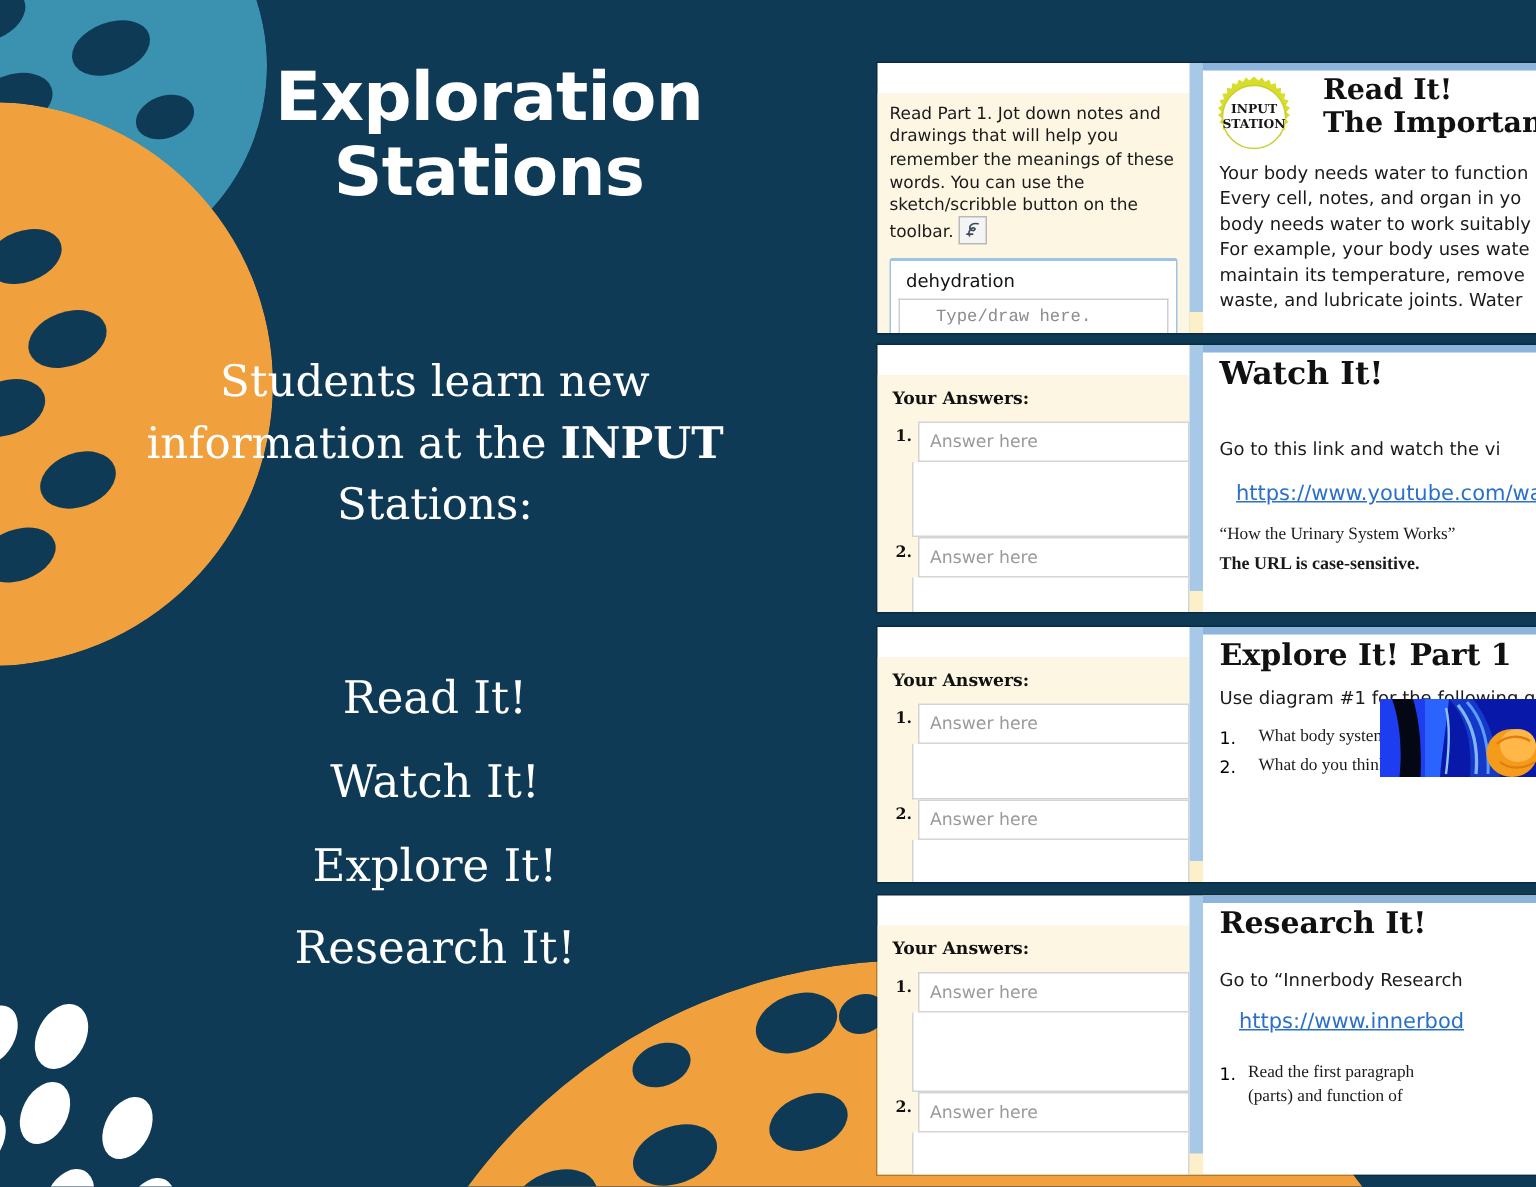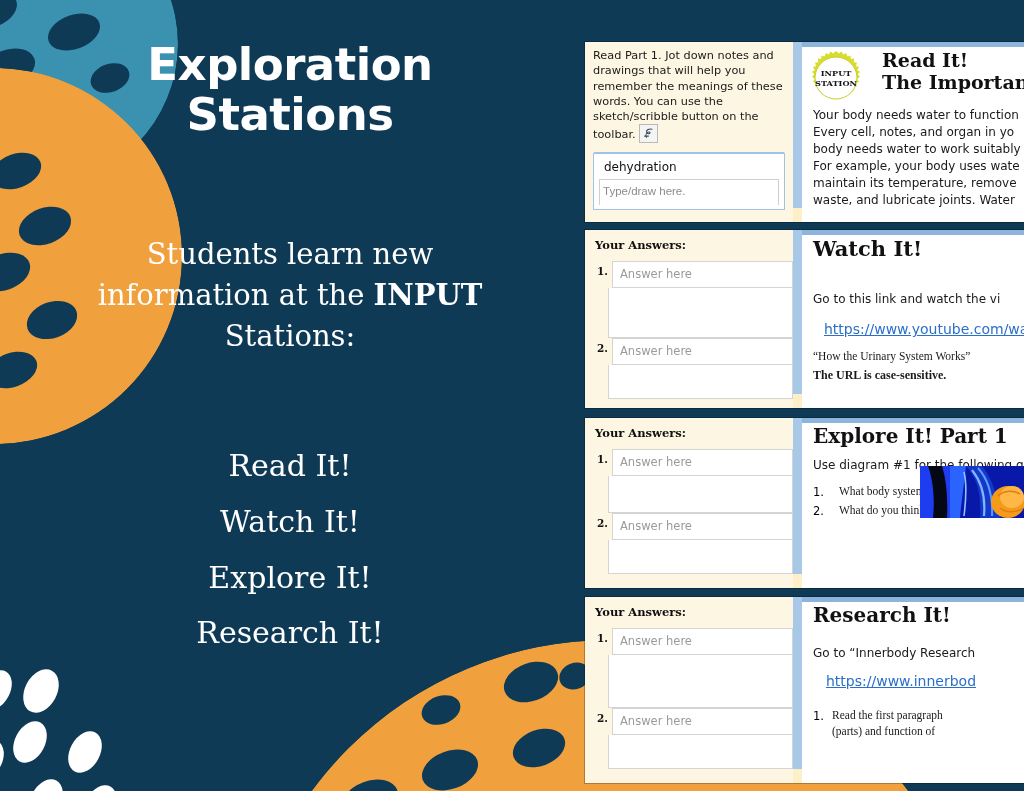--- a/index.html
+++ b/index.html
@@ -22,20 +22,21 @@
     color:#ffffff;
   }
   .title{
     position:absolute;left:0;top:40px;width:580px;
     font-family:"DejaVu Sans", sans-serif;
     font-weight:bold;
     font-size:45px;
     line-height:1.12;
     letter-spacing:-0.5px;
     color:#ffffff;
+    padding-left:36px;
   }
   .subtitle{
     position:absolute;left:70px;top:234px;width:440px;
     font-family:"DejaVu Serif", serif;
     font-weight:normal;
     font-size:29px;
     line-height:1.42;
     color:#ffffff;
   }
   .subtitle b{font-family:"DejaVu Serif",serif;font-weight:bold;}
@@ -63,20 +64,21 @@
   .shot.s3{top:418px;height:170px;}
   .shot.s4{top:597px;height:186px;}
 
   
   .pane-left{
     position:relative;
     background:#fdf6e3;
     flex:0 0 auto;
     overflow:hidden;
     box-sizing:border-box;
+    margin-top:20px;
   }
   .shot.s1 .pane-left{width:208px;padding:6px 8px 0 8px;}
   .shot.s2 .pane-left,
   .shot.s3 .pane-left,
   .shot.s4 .pane-left{width:208px;padding:8px 0 0 8px;}
 
   
   .divider{
     flex:0 0 auto;width:9px;background:#a8c8e8;position:relative;
   }
@@ -112,22 +114,22 @@
     background:#ffffff;border-radius:2px 2px 0 0;
     height:58px;box-sizing:border-box;position:relative;overflow:hidden;
   }
   .word-card .wc-title{
     font-family:"DejaVu Sans", sans-serif;font-size:12px;color:#111;
     padding:6px 0 5px 10px;
     border-radius:10px;
   }
   .word-card .wc-input{
     margin:0 5px;border:1px solid #cfcfcf;border-bottom:none;height:26px;
-    font-family:Liberation Sans, sans-serif;font-size:11.5px;color:#8c8c8c;
-    padding:5px 0 0 3px;box-sizing:border-box;background:#fff;
+    font-family:Liberation Mono, monospace;font-size:11.5px;color:#8c8c8c;
+    padding:5px 0 0 24px;box-sizing:border-box;background:#fff;
   }
 
   
   .ya-head{
     font-family:"DejaVu Serif", serif;font-weight:bold;font-size:11.5px;color:#111;
     padding:0 0 9px 2px;
   }
   .ans-row{display:flex;align-items:flex-start;}
   .ans-num{
     font-family:"DejaVu Serif", serif;font-weight:bold;font-size:10.5px;color:#111;

